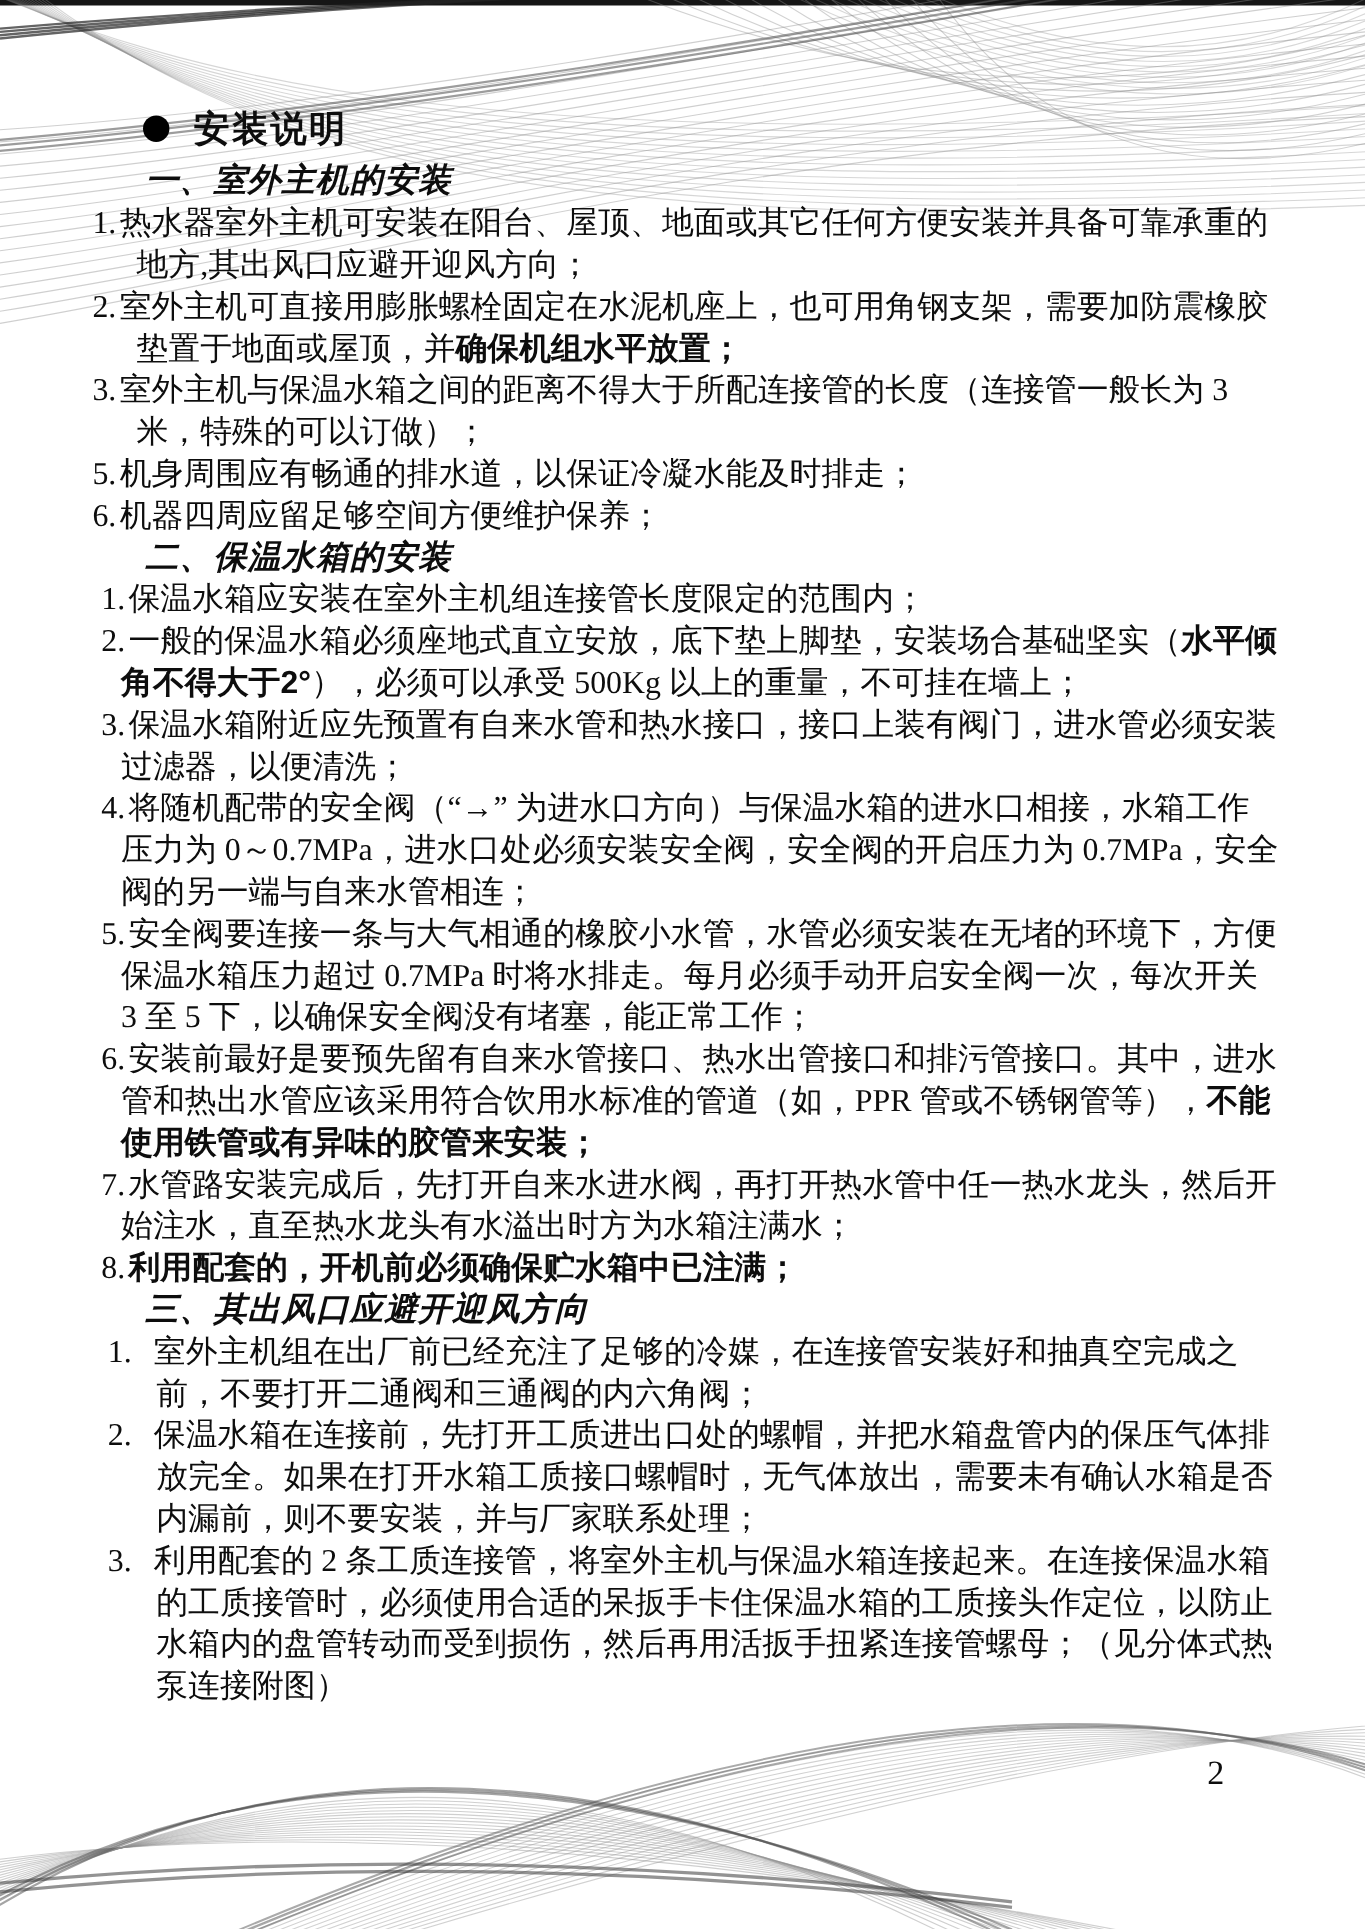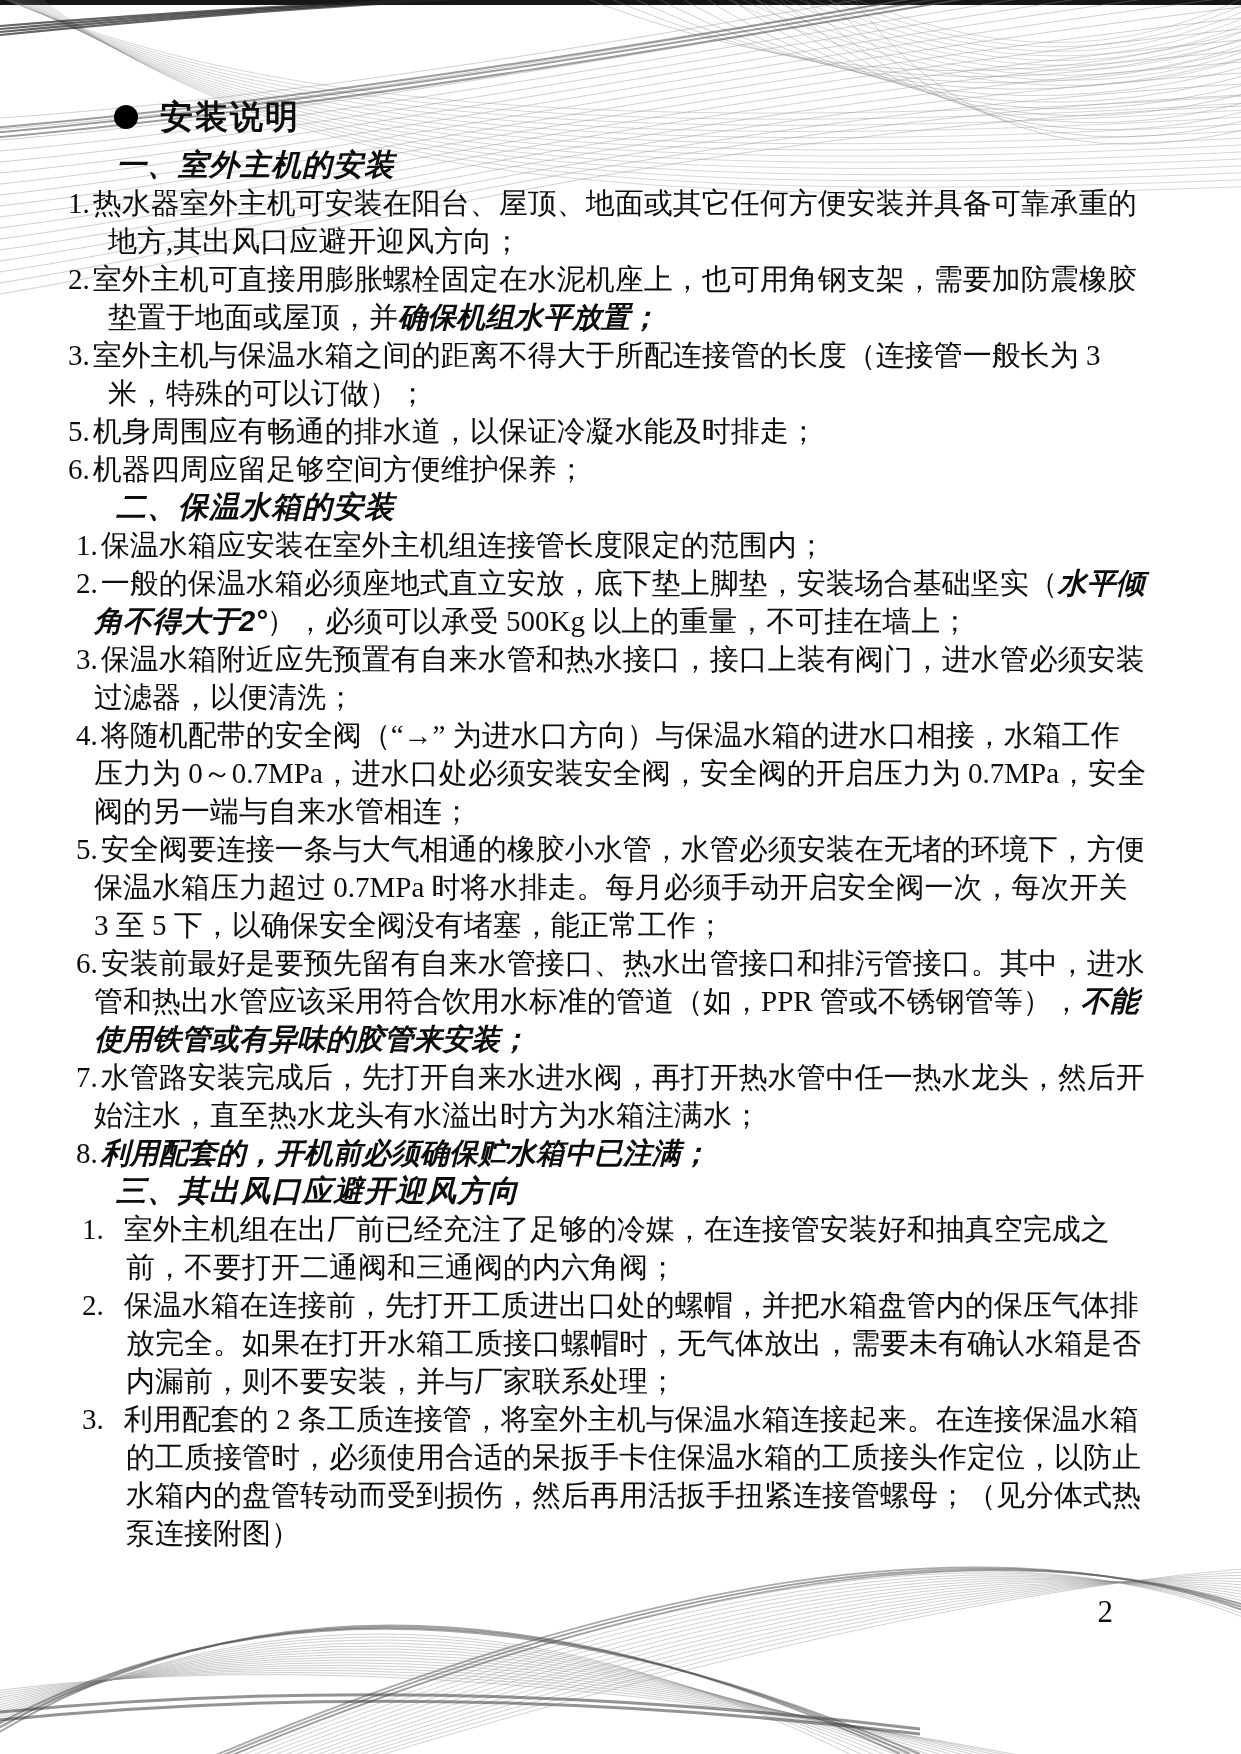--- a/index.html
+++ b/index.html
@@ -10,21 +10,21 @@
     background:#ffffff;
     overflow:hidden;
     font-family:"Liberation Serif","DejaVu Serif",serif;
     color:#0d0d0d;
   }
   .wave-svg{position:absolute;left:0;pointer-events:none;display:block;}
   #top-waves{top:0;}
   #bottom-waves{bottom:0;}
   .content{
     position:absolute;
-    left:68px;top:94px;
+    left:84px;top:94px;
     width:1080px;
   }
   .doc-title{
     display:flex;align-items:center;
     height:46px;
     margin-left:46px;
     margin-bottom:6px;
     font-family:"Liberation Sans","DejaVu Sans",sans-serif;
     font-weight:bold;
     font-size:33px;
@@ -54,21 +54,20 @@
   }
   .sec1 .item{padding-left:40px;text-indent:-40px;}
   .sec2 .item{padding-left:26px;text-indent:-18px;}
   .sec3 .item{padding-left:58px;text-indent:-44px;}
   .num{font-family:"Liberation Serif","DejaVu Serif",serif;}
   .sec1 .num,.sec2 .num{margin-right:3px;}
   .sec3 .num{margin-right:20px;}
   .b{
     font-family:"Liberation Sans","DejaVu Sans",sans-serif;
     font-weight:bold;
-    font-style:italic;
   }
   .page-number{
     position:absolute;
     right:128px;top:1594px;
     font-size:31px;
     z-index:3;
   }
 </style>
 </head>
 <body>

